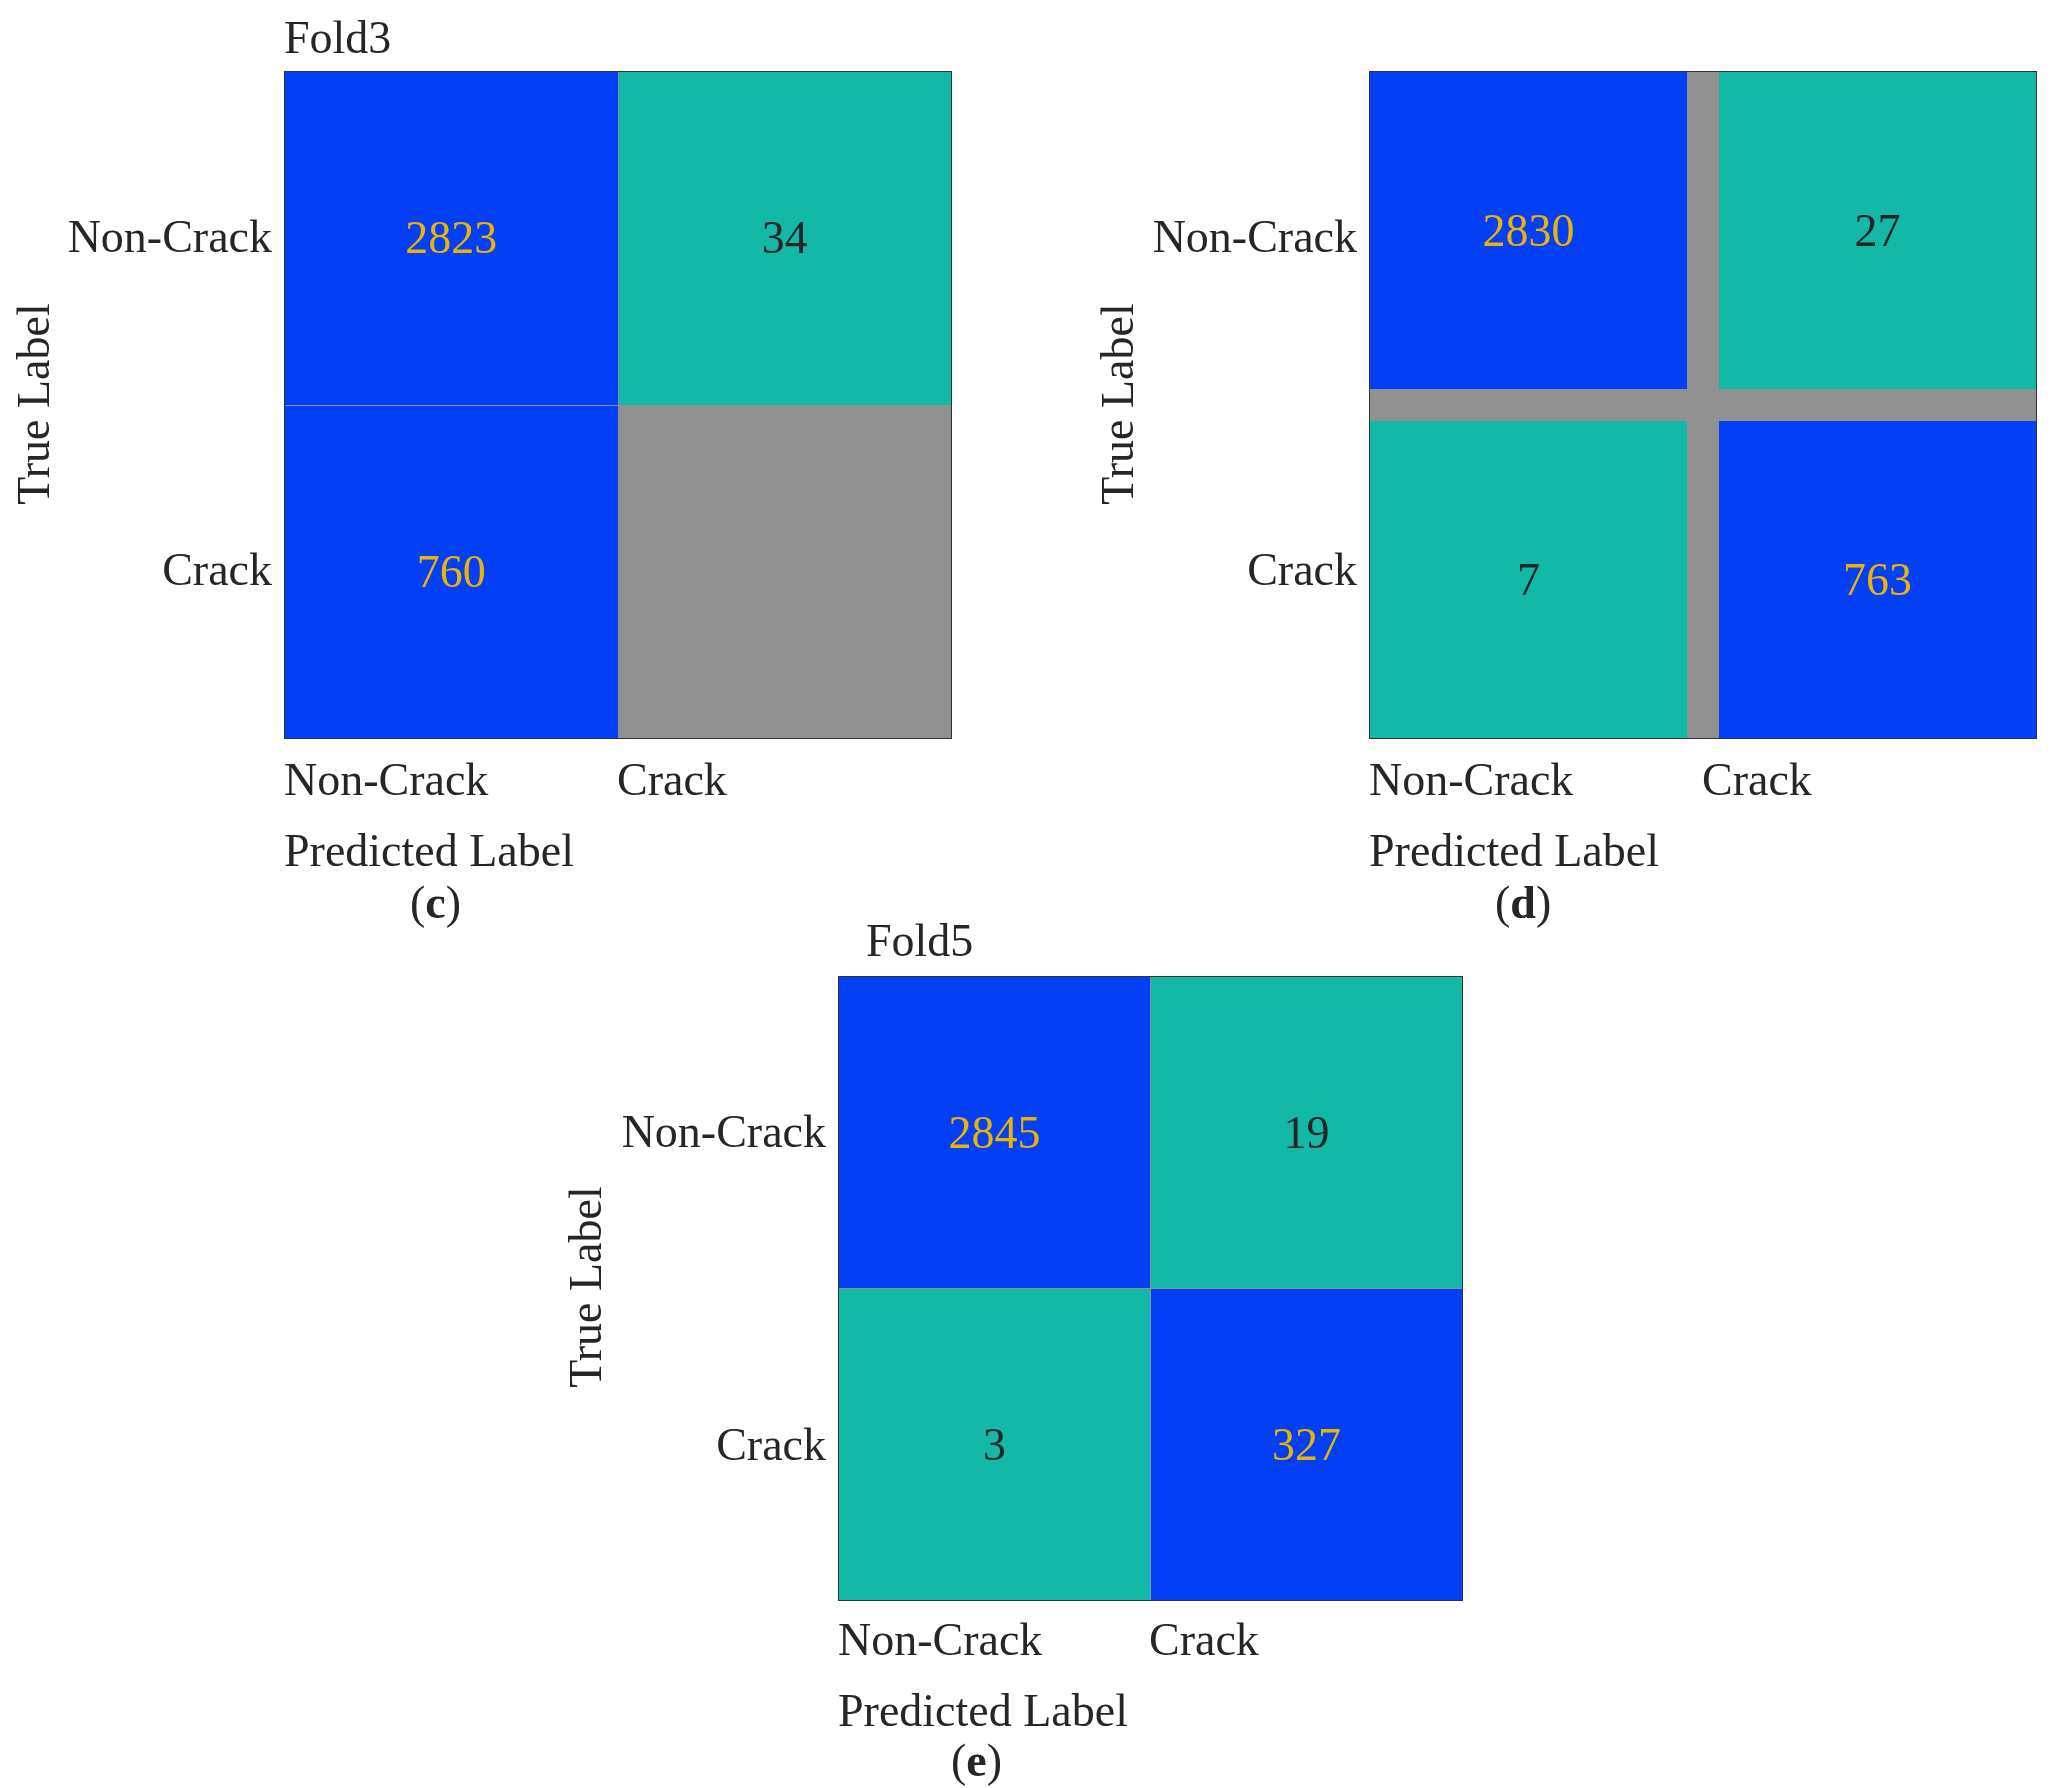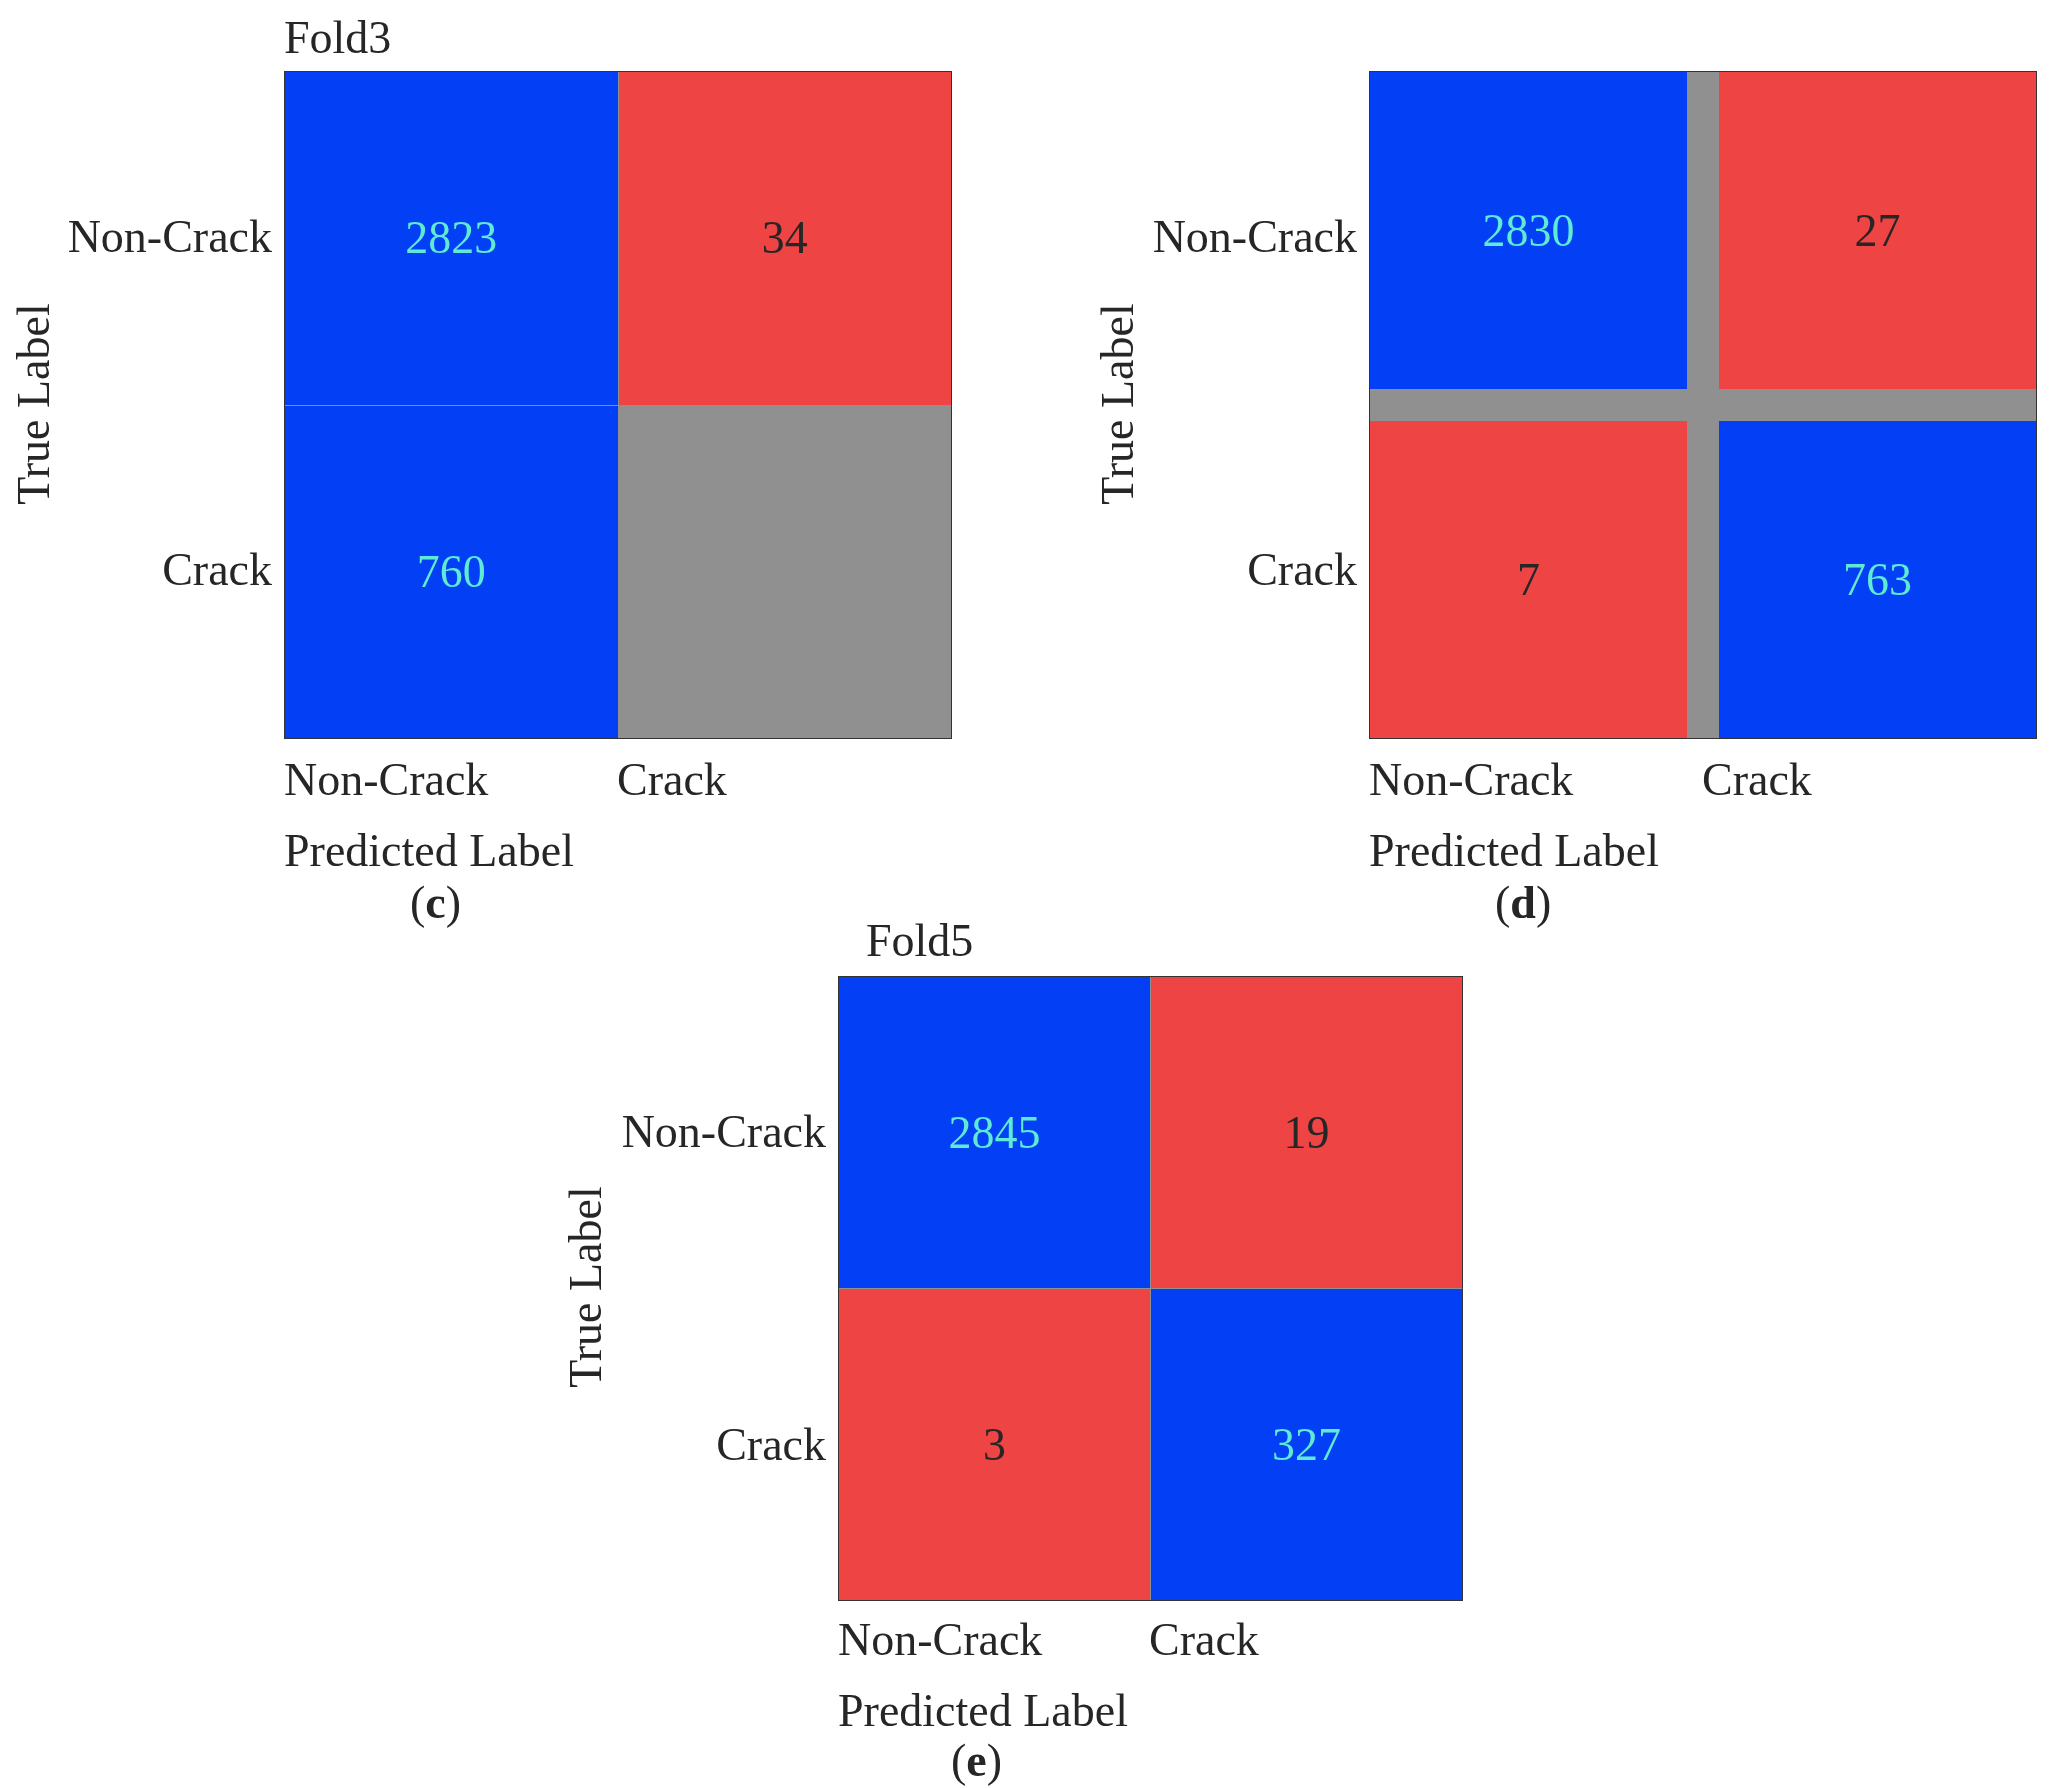--- a/index.html
+++ b/index.html
@@ -27,22 +27,22 @@
     grid-template-rows:1fr 1fr;
     gap:1px;
     background:#909090;          
     border:1.5px solid #333333;    
     box-sizing:content-box;
   }
   .cell{
     display:flex;align-items:center;justify-content:center;
     font-size:46px;line-height:50px;
   }
-  .cell.on{background:#0340F5;color:#5eead4;}
-  .cell.off{background:#ef4444;color:#262626;}
+  .cell.on{background:#0340F5;color:#eab308;}
+  .cell.off{background:#14b8a6;color:#262626;}
   .caption{height:50px;white-space:nowrap;}
   .caption b{font-weight:bold;}
 </style>
 </head>
 <body>
 
 <section class="panel">
   <div class="abs t center title" style="left:284px;top:12.5px;width:666px;">Fold3</div>
 
   <div class="abs t ylabel" style="left:34px;top:404px;">True Label</div>

